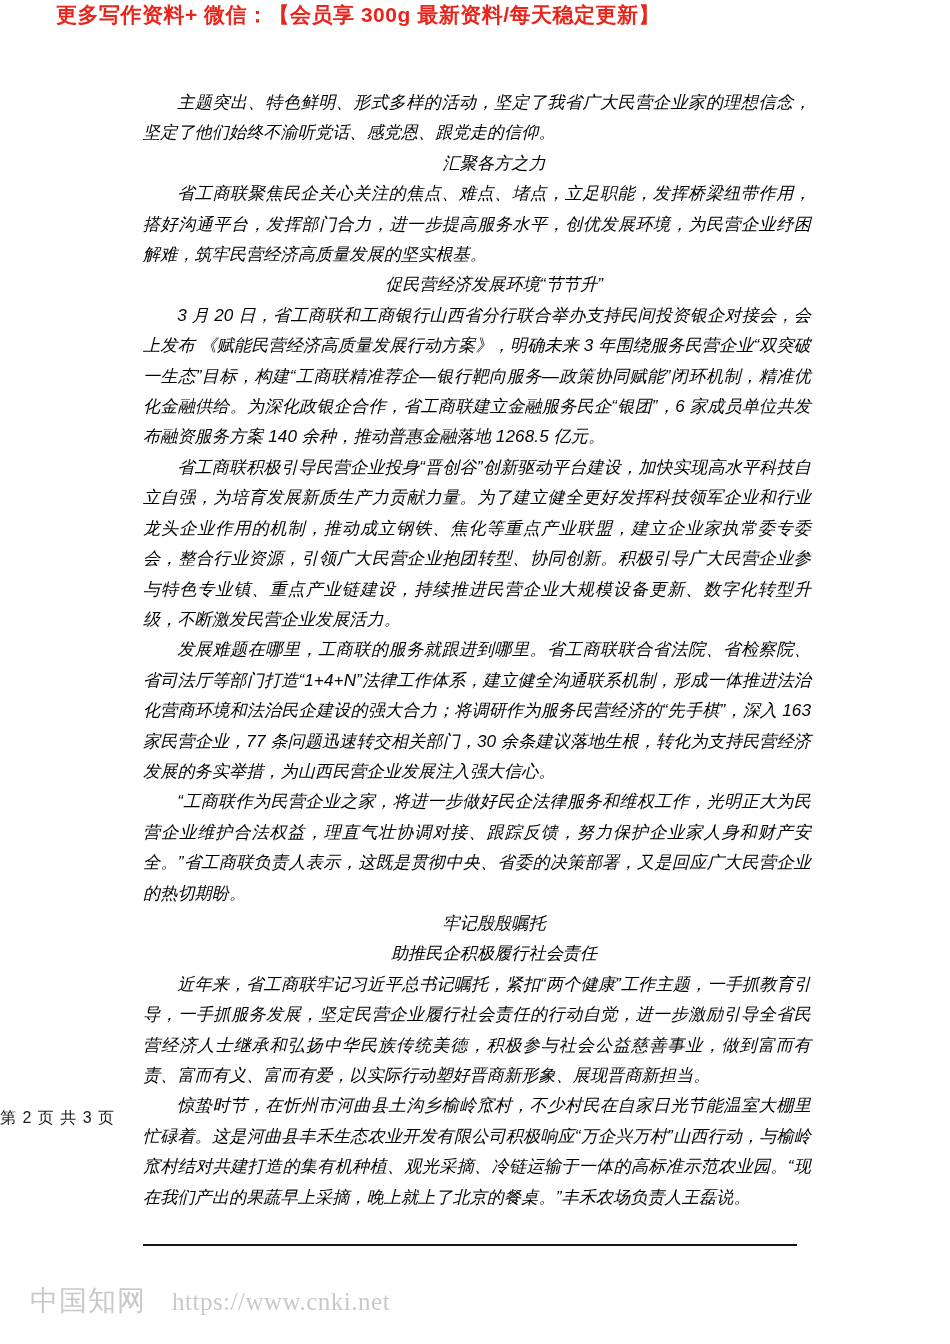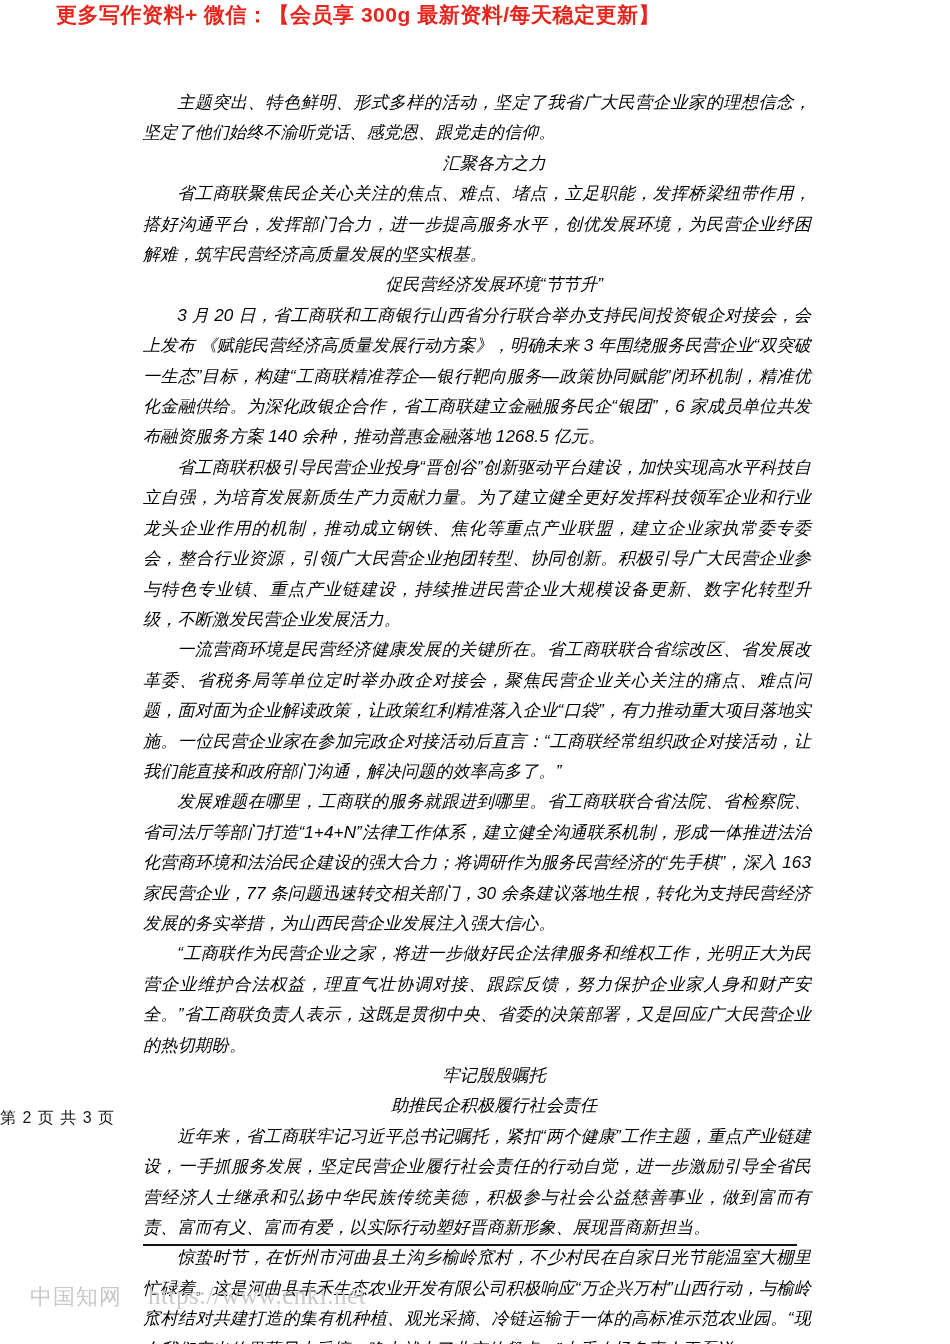--- a/index.html
+++ b/index.html
@@ -79,21 +79,21 @@
     position: absolute;
     left: 30px;
     top: 1282px;
     display: flex;
     align-items: baseline;
     gap: 26px;
     opacity: 1;
   }
 
   .cnki-logo {
-    font-size: 22px;
+    font-size: 28px;
     color: #c9c9c9;
     letter-spacing: 1px;
     font-family: Liberation Sans, sans-serif;
     white-space: nowrap;
   }
 
   .cnki-url {
     font-size: 25px;
     color: #c9c9c9;
     letter-spacing: 0.5px;
@@ -106,26 +106,25 @@
 
 <div class="promo-banner">更多写作资料+ 微信：【会员享 300g 最新资料/每天稳定更新】</div>
 
 <div class="doc-body">
   <p class="para">主题突出、特色鲜明、形式多样的活动，坚定了我省广大民营企业家的理想信念，坚定了他们始终不渝听党话、感党恩、跟党走的信仰。</p>
   <p class="para subhead">汇聚各方之力</p>
   <p class="para">省工商联聚焦民企关心关注的焦点、难点、堵点，立足职能，发挥桥梁纽带作用，搭好沟通平台，发挥部门合力，进一步提高服务水平，创优发展环境，为民营企业纾困解难，筑牢民营经济高质量发展的坚实根基。</p>
   <p class="para subhead">促民营经济发展环境“节节升”</p>
   <p class="para">3 月 20 日，省工商联和工商银行山西省分行联合举办支持民间投资银企对接会，会上发布 《赋能民营经济高质量发展行动方案》，明确未来 3 年围绕服务民营企业“双突破一生态”目标，构建“工商联精准荐企—银行靶向服务—政策协同赋能”闭环机制，精准优化金融供给。为深化政银企合作，省工商联建立金融服务民企“银团”，6 家成员单位共发布融资服务方案 140 余种，推动普惠金融落地 1268.5 亿元。</p>
   <p class="para">省工商联积极引导民营企业投身“晋创谷”创新驱动平台建设，加快实现高水平科技自立自强，为培育发展新质生产力贡献力量。为了建立健全更好发挥科技领军企业和行业龙头企业作用的机制，推动成立钢铁、焦化等重点产业联盟，建立企业家执常委专委会，整合行业资源，引领广大民营企业抱团转型、协同创新。积极引导广大民营企业参与特色专业镇、重点产业链建设，持续推进民营企业大规模设备更新、数字化转型升级，不断激发民营企业发展活力。</p>
-  <p class="para">一流营商环境是民营经济健康发展的关键所在。省工商联联合省综改区、省发展改革委、省税务局等单位定时举办政企对接会，聚焦民营企业关心关注的痛点、难点问题，面对面为企业解读政策，让政策红利精准落入企业“口袋”，有力推动重大项目落地实施。一位民营企业家在参加完政企对接活动后直言：“工商联经常组织政企对接活动，让我们能直接和政府部门沟通，解决问题的效率高多了。”</p>
   <p class="para">发展难题在哪里，工商联的服务就跟进到哪里。省工商联联合省法院、省检察院、省司法厅等部门打造“1+4+N”法律工作体系，建立健全沟通联系机制，形成一体推进法治化营商环境和法治民企建设的强大合力；将调研作为服务民营经济的“先手棋”，深入 163 家民营企业，77 条问题迅速转交相关部门，30 余条建议落地生根，转化为支持民营经济发展的务实举措，为山西民营企业发展注入强大信心。</p>
   <p class="para">“工商联作为民营企业之家，将进一步做好民企法律服务和维权工作，光明正大为民营企业维护合法权益，理直气壮协调对接、跟踪反馈，努力保护企业家人身和财产安全。”省工商联负责人表示，这既是贯彻中央、省委的决策部署，又是回应广大民营企业的热切期盼。</p>
   <p class="para subhead">牢记殷殷嘱托</p>
   <p class="para subhead">助推民企积极履行社会责任</p>
-  <p class="para">近年来，省工商联牢记习近平总书记嘱托，紧扣“两个健康”工作主题，重点产业链建设，一手抓服务发展，坚定民营企业履行社会责任的行动自觉，进一步激励引导全省民营经济人士继承和弘扬中华民族传统美德，积极参与社会公益慈善事业，做到富而有责、富而有义、富而有爱，以实际行动塑好晋商新形象、展现晋商新担当。</p>
+  <p class="para">近年来，省工商联牢记习近平总书记嘱托，紧扣“两个健康”工作主题，一手抓教育引导，一手抓服务发展，坚定民营企业履行社会责任的行动自觉，进一步激励引导全省民营经济人士继承和弘扬中华民族传统美德，积极参与社会公益慈善事业，做到富而有责、富而有义、富而有爱，以实际行动塑好晋商新形象、展现晋商新担当。</p>
   <p class="para">惊蛰时节，在忻州市河曲县土沟乡榆岭窊村，不少村民在自家日光节能温室大棚里忙碌着。这是河曲县丰禾生态农业开发有限公司积极响应“万企兴万村”山西行动，与榆岭窊村结对共建打造的集有机种植、观光采摘、冷链运输于一体的高标准示范农业园。“现在我们产出的果蔬早上采摘，晚上就上了北京的餐桌。”丰禾农场负责人王磊说。</p>
 
 </div>
 
 <div class="page-number">第 2 页 共 3 页</div>
 
 <div class="bottom-rule"></div>
 
 <div class="cnki-block">
   <span class="cnki-logo">中国知网</span>

